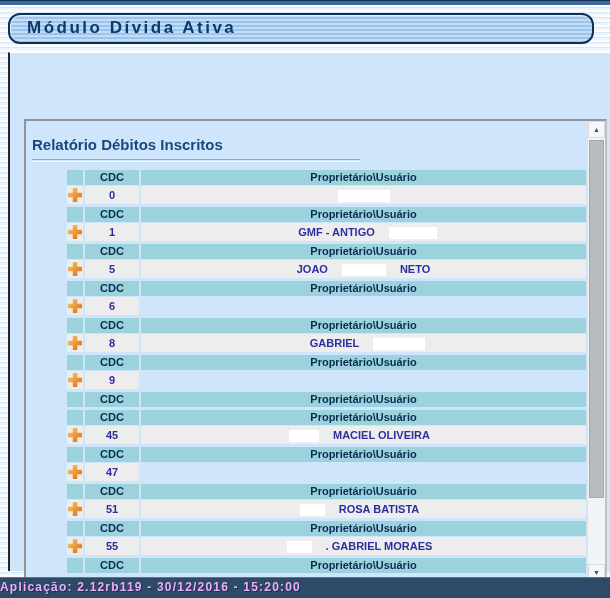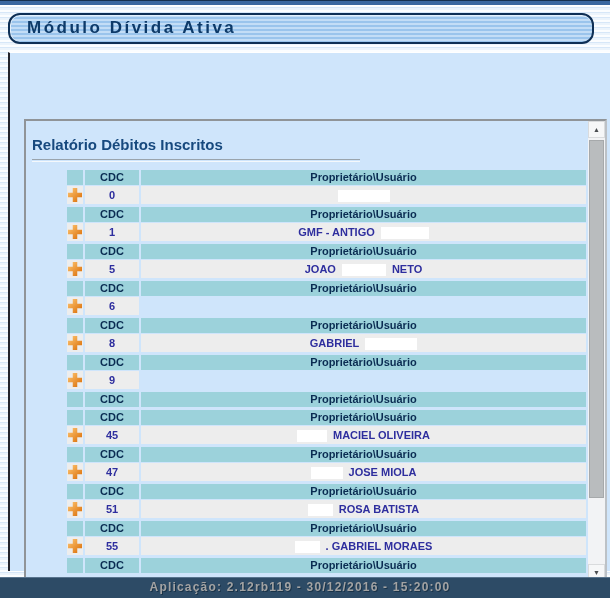--- a/index.html
+++ b/index.html
@@ -58,21 +58,21 @@
   .c-icon{ width:16px; flex:0 0 16px; }
   .c-cdc{ width:54px; flex:0 0 54px; }
   .c-owner{ flex:1; }
   .plus-icon{
     display:inline-block; width:14px; height:14px; margin-top:2px;
     background:linear-gradient(135deg,#f7b55e 20%,#e07d1a 80%);
     clip-path:polygon(34% 0,66% 0,66% 34%,100% 34%,100% 66%,66% 66%,66% 100%,34% 100%,34% 66%,0 66%,0 34%,34% 34%);
     filter:drop-shadow(0 0 1px #ffffff);
     cursor:pointer;
   }
-  .seg-text{ margin:0 3px; }
+  .seg-text{ margin:0 11px; }
   .seg-redacted{ display:inline-block; height:12px; background:#ffffff; vertical-align:middle; margin:0 3px; }
   .vscroll{ position:absolute; right:0; top:0; width:17px; height:460px; background:#f2f3f5; }
   .hscroll{ position:absolute; left:0; bottom:0; width:562px; height:17px; background:#f2f3f5; display:flex; }
   .corner{ position:absolute; right:0; bottom:0; width:17px; height:17px; background:#edeff1; }
   .sbtn{
     width:17px; height:17px; flex:0 0 17px; background:#f6f7f8; border:1px solid #d9dbdd;
     color:#4a4d50; font-size:7px; text-align:center; line-height:15px; cursor:pointer; user-select:none;
   }
   .vscroll .sbtn{ position:absolute; left:0; }
   .vscroll .up{ top:0; }
@@ -82,22 +82,22 @@
     background:#b9bcbe; border:1px solid #a6a9ab;
   }
   .htrack{ position:relative; flex:1; }
   .hthumb{
     position:absolute; left:1px; top:1px; height:15px; width:518px;
     background:#c7c9cb; border:1px solid #aeb0b2;
   }
   .footer{
     position:absolute; left:0; bottom:0; width:610px; height:21px;
     background:var(--footer-navy,#2d4b66); border-top:1px solid #58748e;
-    text-align:center; padding-right:10px; line-height:19px;
-    color:#a3a3a3; font-size:12px; font-weight:bold; letter-spacing:1.2px;
+    text-align:left; padding-right:10px; line-height:19px;
+    color:#f0abfc; font-size:12px; font-weight:bold; letter-spacing:1.2px;
     text-shadow:1px 1px 0 #1a3348;
   }
 </style>
 </head>
 <body>
 
 <div class="topbar"></div>
 
 <div class="titlebox">
   <span>Módulo Dívida Ativa</span>
@@ -217,21 +217,20 @@
     <div class="row hdr">
       <div class="cell c-icon"></div>
       <div class="cell c-cdc">CDC</div>
       <div class="cell c-owner">Proprietário\Usuário</div>
     </div>
     <div class="row data">
       <div class="cell c-icon">
         <span class="plus-icon"></span>
       </div>
       <div class="cell c-cdc">47</div>
-      <div class="cell c-owner"><span class="seg-redacted" style="width: 32px;"></span><span class="seg-text">JOSE MIOLA</span></div>
     </div>
   </div>
           <div class="record">
     <div class="row hdr">
       <div class="cell c-icon"></div>
       <div class="cell c-cdc">CDC</div>
       <div class="cell c-owner">Proprietário\Usuário</div>
     </div>
     <div class="row data">
       <div class="cell c-icon">

